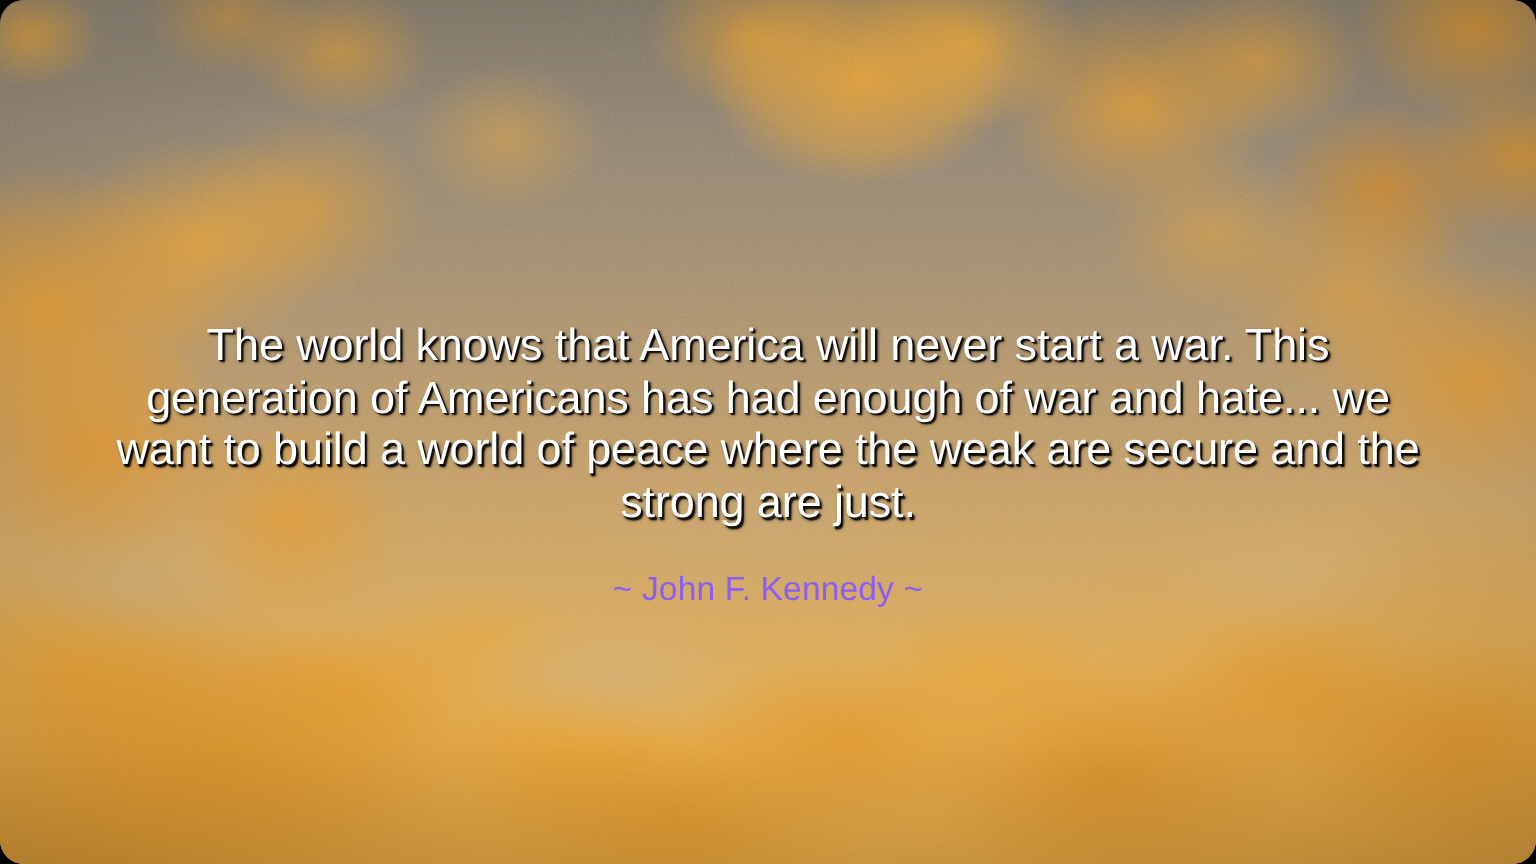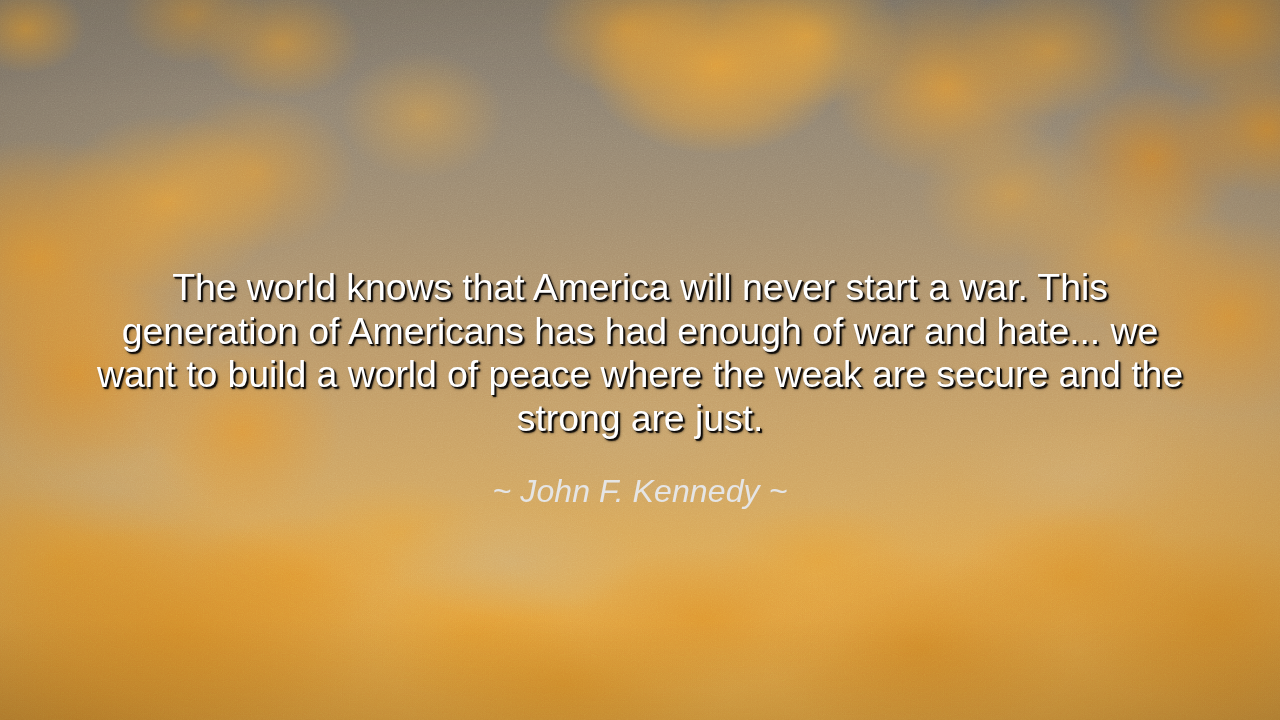--- a/index.html
+++ b/index.html
@@ -11,20 +11,21 @@
     overflow: hidden;
     background: #000;
   }
 
   #stage {
     position: relative;
     width: 1280px;
     height: 720px;
     overflow: hidden;
     font-family: "Liberation Sans", sans-serif;
+    border-radius: 20px;
   }
 
   
   .bg-layer {
     position: absolute;
     inset: 0;
     pointer-events: none;
   }
 
   
@@ -141,26 +142,25 @@
     text-shadow:
       2px 2px 1px rgba(10,8,6,0.92),
       2px 2px 3px rgba(10,8,6,0.55),
       1px 1px 0px rgba(10,8,6,0.65);
     white-space: pre-wrap;
   }
 
   #quote-attribution {
     margin: 0;
     padding-top: 30px;
-    font-size: 32px;
+    font-size: 28px;
     line-height: 42px;
     font-weight: 400;
-    color: #e5e5e5;
+    color: #8b5cf6;
     letter-spacing: 0.1px;
-    font-style: italic;
   }
 </style>
 </head>
 <body>
 
 <div id="stage">
 
   <div class="bg-layer" id="sky-base"></div>
   <div class="bg-layer" id="sky-warmth"></div>
   <div class="bg-layer" id="clouds-upper"></div>

